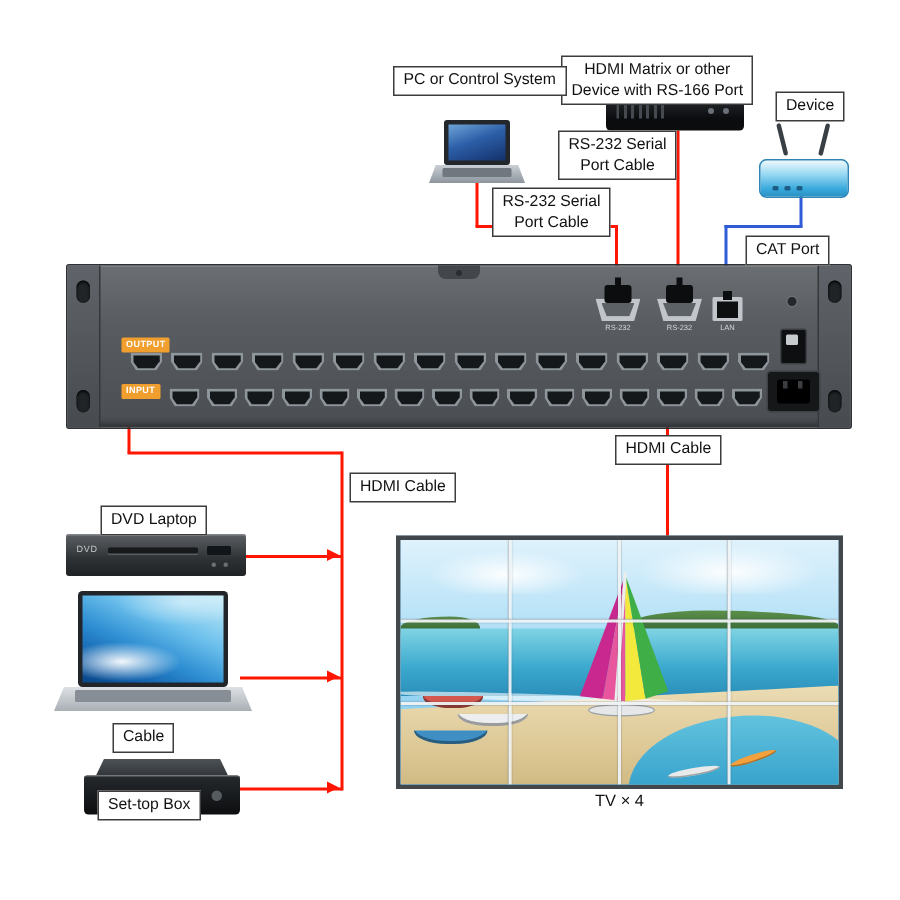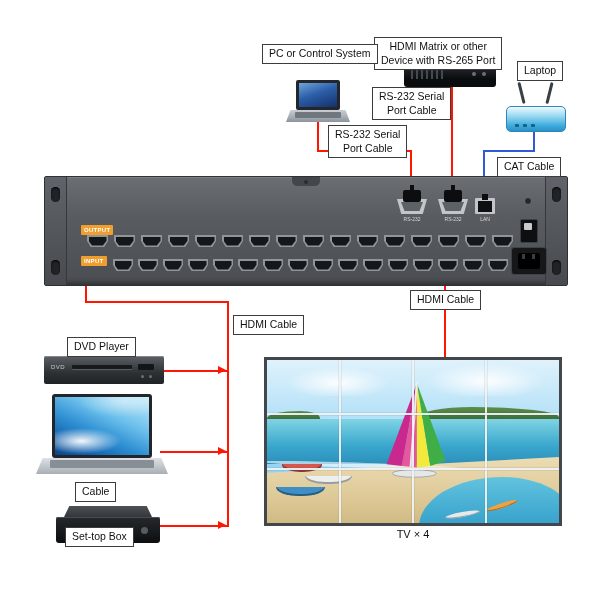--- a/index.html
+++ b/index.html
@@ -386,32 +386,32 @@
           <div class="gridline gv" style="left: calc(75% - 1px);"></div>
           <div class="gridline gh" style="top: calc(33.3333% - 1px);"></div>
           <div class="gridline gh" style="top: calc(66.6667% - 1px);"></div>
         </div>
     </div>
   </div>
   <div class="caption" style="left:264px;top:528px;width:298px">TV × 4</div>
 
   <div class="lbl" style="left:374px;top:37px">
     <div>HDMI Matrix or other</div>
-    <div>Device with RS-265 Port</div>
+    <div>Device with RS-166 Port</div>
   </div>
   <div class="lbl" style="left:262px;top:44px">PC or Control System</div>
-  <div class="lbl" style="left:517px;top:61px">Laptop</div>
+  <div class="lbl" style="left:517px;top:61px">Device</div>
   <div class="lbl" style="left:372px;top:87px">
     <div>RS-232 Serial</div>
     <div>Port Cable</div>
   </div>
   <div class="lbl" style="left:328px;top:125px">
     <div>RS-232 Serial</div>
     <div>Port Cable</div>
   </div>
-  <div class="lbl" style="left:497px;top:157px">CAT Cable</div>
+  <div class="lbl" style="left:497px;top:157px">CAT Port</div>
   <div class="lbl" style="left:410px;top:290px">HDMI Cable</div>
   <div class="lbl" style="left:233px;top:315px">HDMI Cable</div>
-  <div class="lbl" style="left:67px;top:337px">DVD Player</div>
+  <div class="lbl" style="left:67px;top:337px">DVD Laptop</div>
   <div class="lbl" style="left:75px;top:482px">Cable</div>
   <div class="lbl" style="left:65px;top:527px">Set-top Box</div>
 
 </div>
 
 </body></html>

